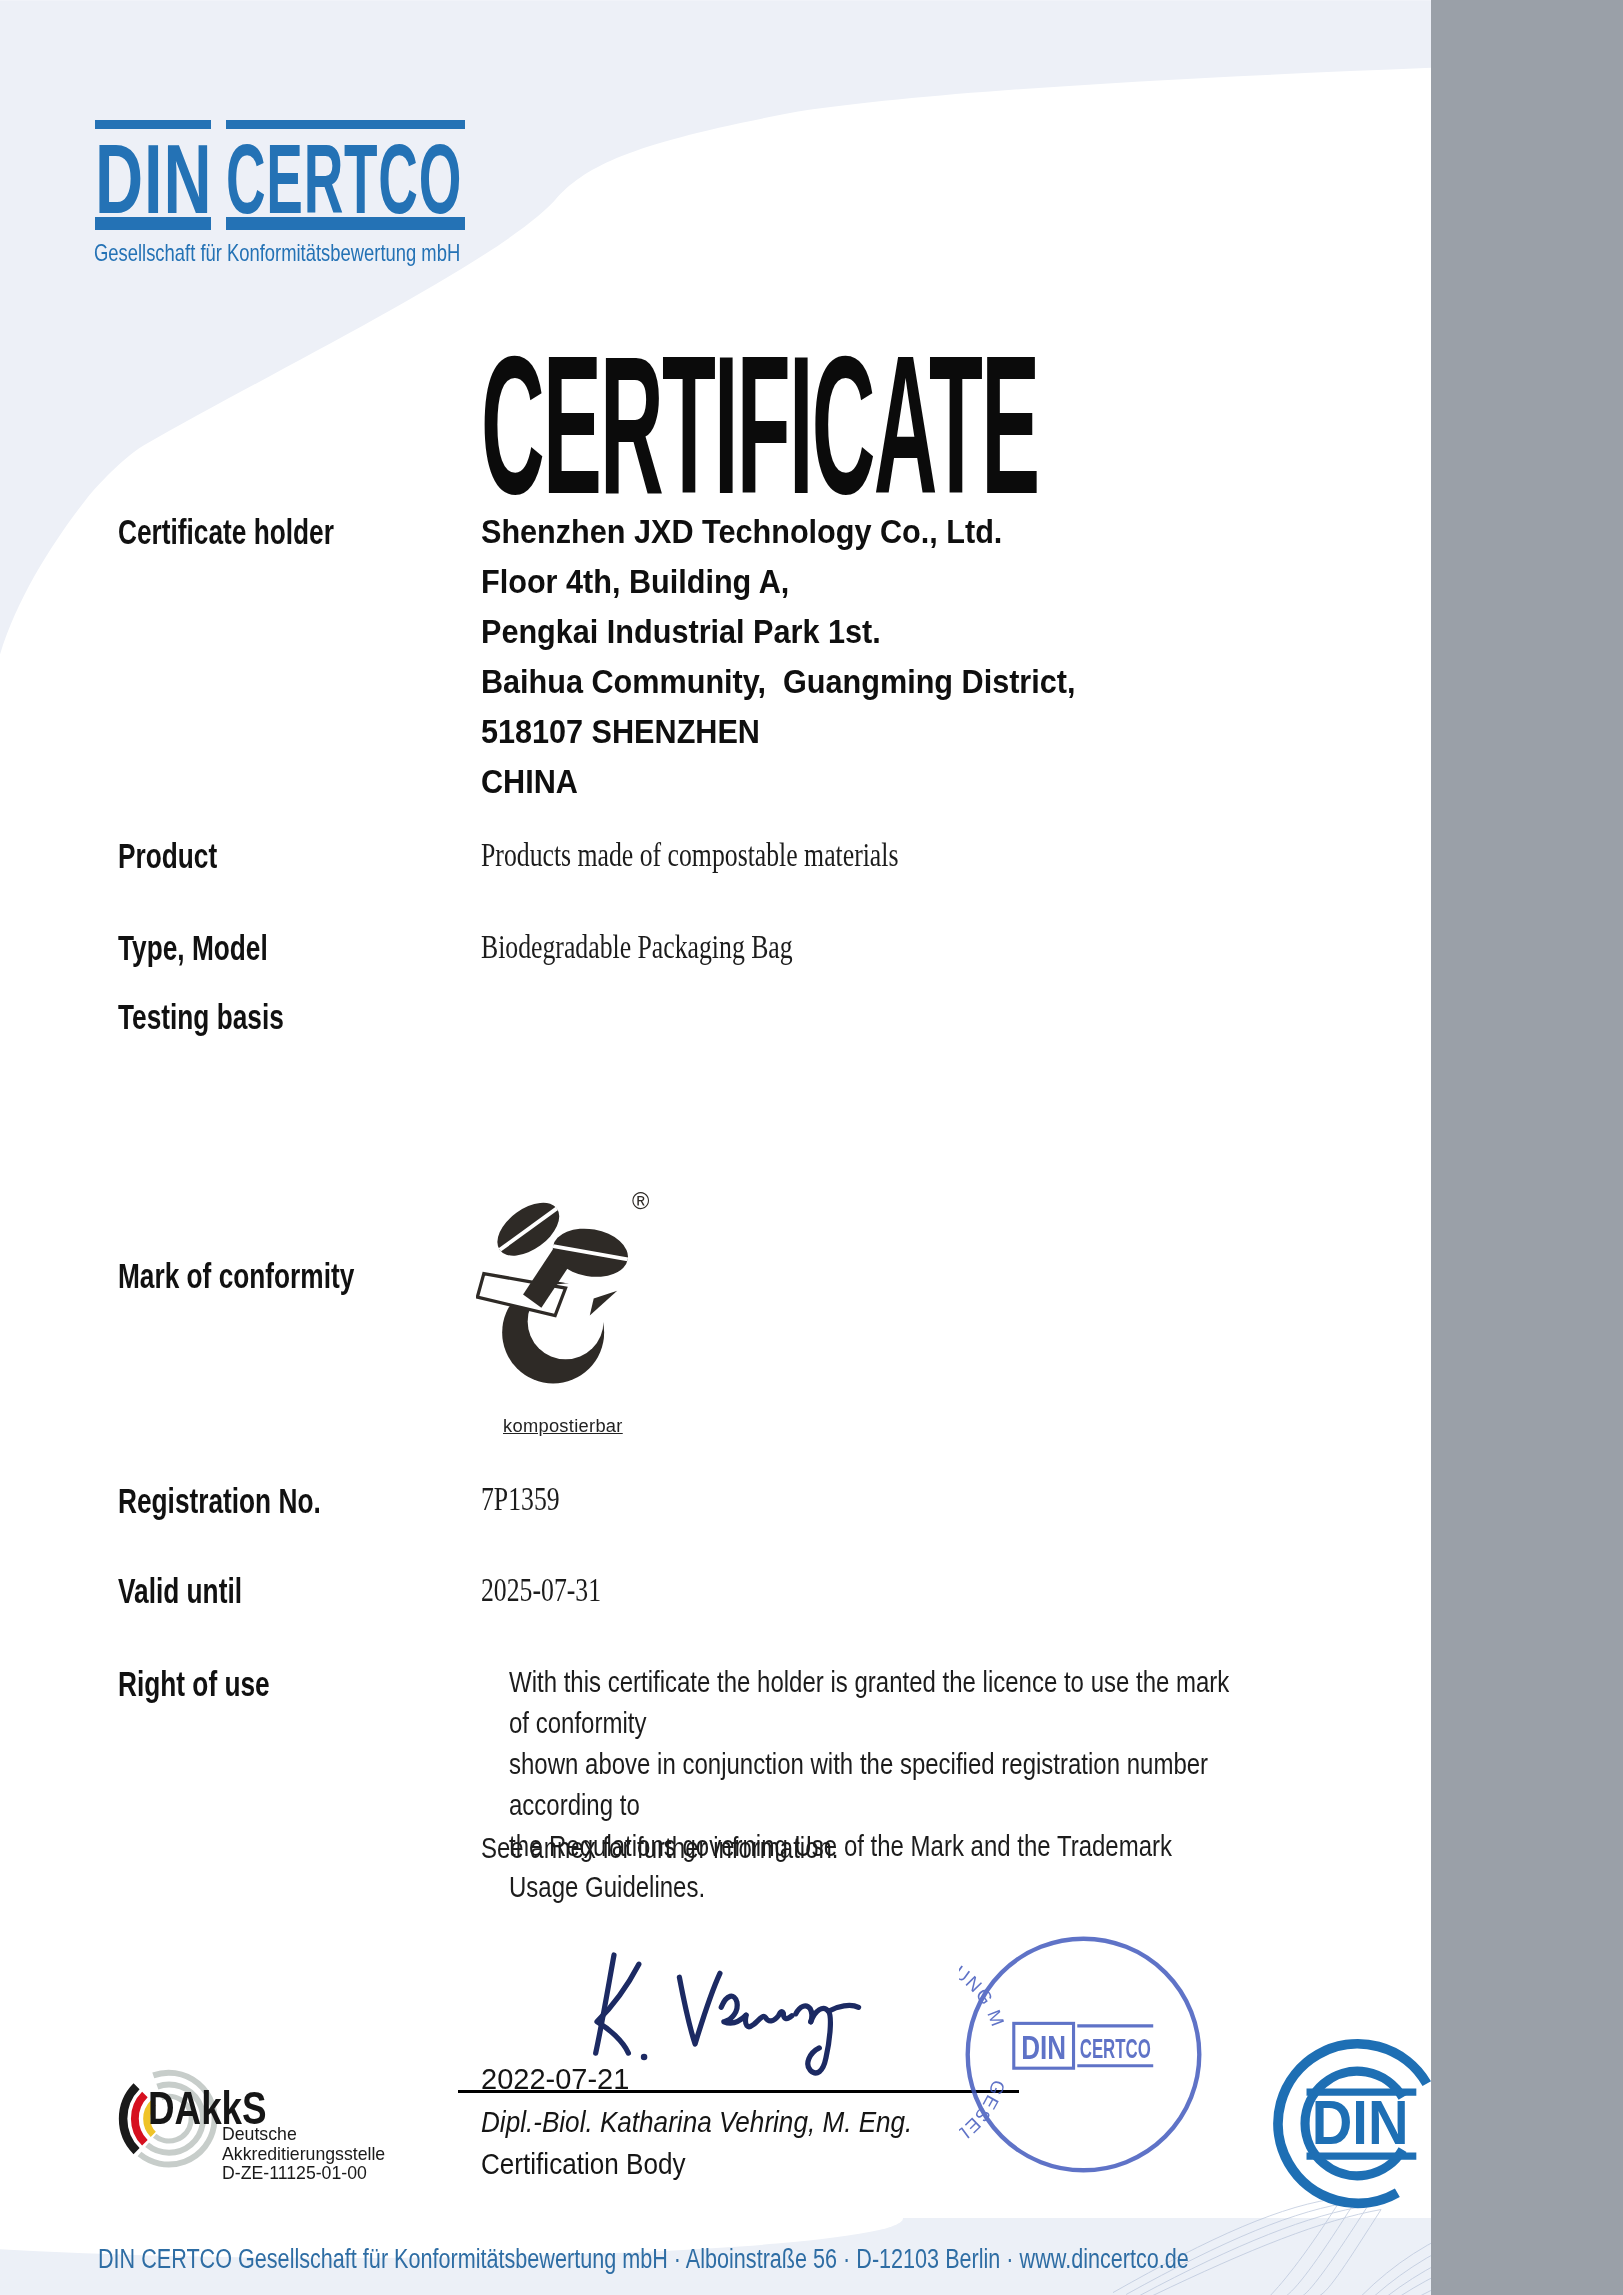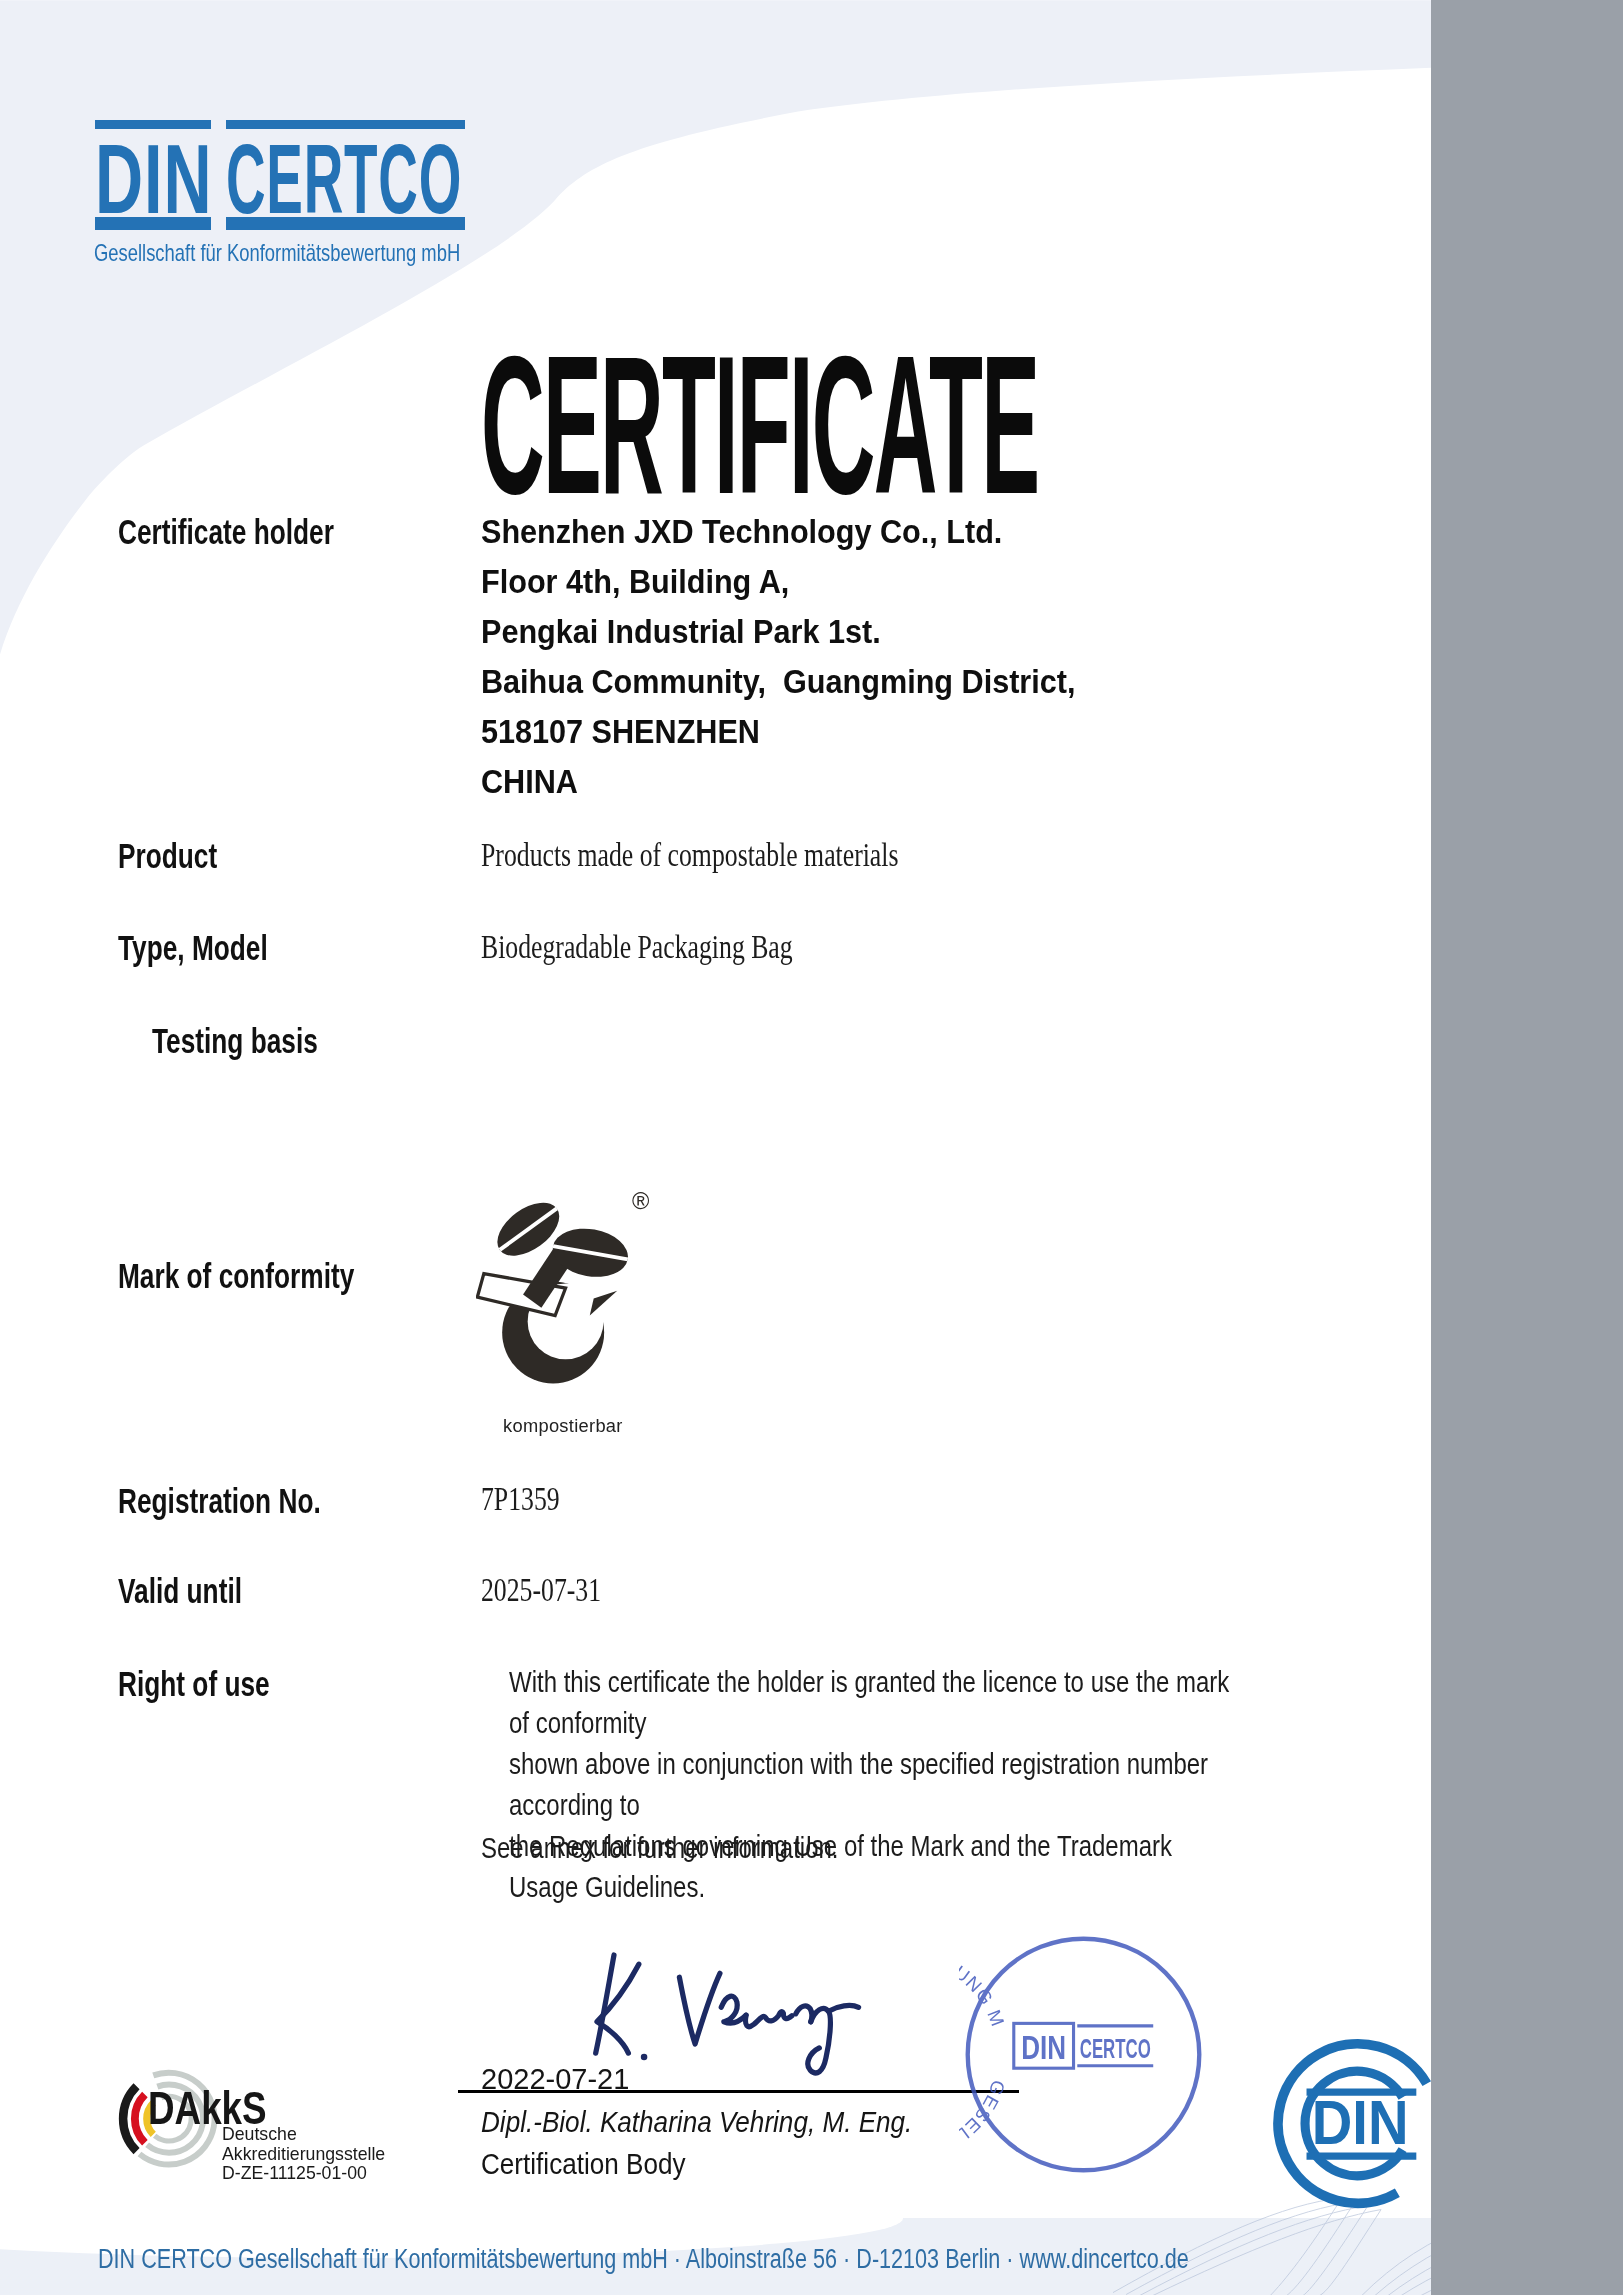--- a/index.html
+++ b/index.html
@@ -105,21 +105,21 @@
     <span class="cx78">Products made of compostable materials</span>
   </div>
 
   <div class="abs lbl nowrap" style="left:118px;top:930px;">
     <span class="cx75">Type, Model</span>
   </div>
   <div class="abs val nowrap" style="left:481px;top:931px;">
     <span class="cx78">Biodegradable Packaging Bag</span>
   </div>
 
-  <div class="abs lbl nowrap" style="left:118px;top:1023px;margin-left:34px;">
+  <div class="abs lbl nowrap" style="left:118px;top:999px;">
     <span class="cx75">Testing basis</span>
   </div>
 
   <div class="abs lbl nowrap" style="left:118px;top:1258px;">
     <span class="cx75">Mark of conformity</span>
   </div>
 
   <svg class="abs" style="left:476px;top:1195px;" width="170" height="190" viewBox="0 0 260 290">
 
     <circle cx="118" cy="210" r="78" fill="#2e2a26"></circle>
@@ -134,21 +134,21 @@
       <ellipse cx="80" cy="52" rx="54" ry="31" fill="#2e2a26"></ellipse>
       <line x1="26" y1="52" x2="134" y2="52" stroke="#ffffff" stroke-width="6"></line>
     </g>
 
     <g transform="rotate(10 175 88)">
       <ellipse cx="175" cy="88" rx="58" ry="36" fill="#2e2a26"></ellipse>
       <line x1="117" y1="88" x2="233" y2="88" stroke="#ffffff" stroke-width="6"></line>
     </g>
   </svg>
   <div class="abs rsym" style="left:632px;top:1188px;">®</div>
-  <div class="abs komp nowrap" style="left:503px;top:1415px;">kompostierbar</div>
+  <div class="abs komp nowrap" style="left:503px;top:1415px;text-decoration:underline;">kompostierbar</div>
 
   <div class="abs lbl nowrap" style="left:118px;top:1483px;">
     <span class="cx75">Registration No.</span>
   </div>
   <div class="abs val nowrap" style="left:481px;top:1483px;">
     <span class="cx78">7P1359</span>
   </div>
 
   <div class="abs lbl nowrap" style="left:118px;top:1573px;">
     <span class="cx75">Valid until</span>

